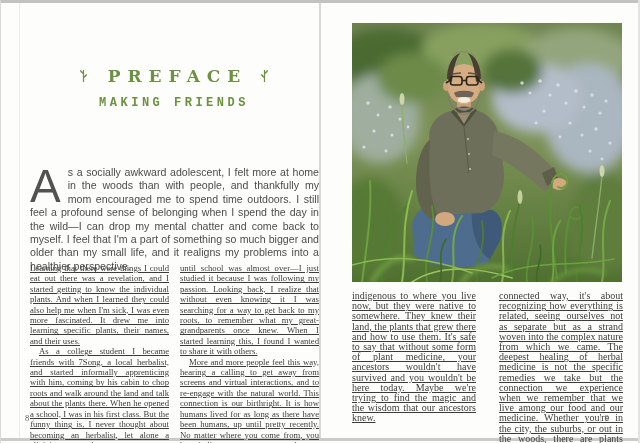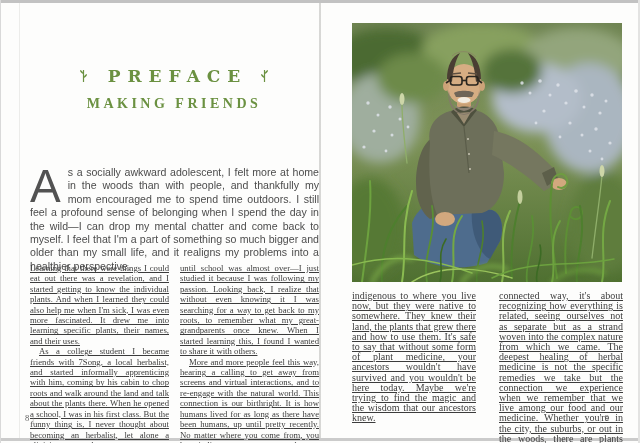--- a/index.html
+++ b/index.html
@@ -16,21 +16,21 @@
   .gutter{position:absolute;left:319px;top:3px;width:2px;height:435px;
     background:linear-gradient(to right,#e6e6e4,#c9c9c7,#e6e6e4);}
   
   .title-block{position:absolute;left:30px;top:66px;width:288px;text-align:center;color:#6b9141;}
   .title-row{display:flex;align-items:center;justify-content:center;gap:12px;}
   .book-title{
     font-family:"DejaVu Serif",serif;font-weight:bold;font-size:17px;
     letter-spacing:7px;text-indent:7px;color:#6b9141;margin:0;
   }
   .subtitle{
-    font-family:Liberation Serif, serif;font-weight:bold;font-size:14px;
+    font-family:Liberation Mono, monospace;font-weight:bold;font-size:12px;
     letter-spacing:3.5px;line-height:17px;color:#6b9141;margin-top:9px;
   }
   .ornament svg{display:block;}
   .intro{
     position:absolute;left:30px;top:166px;width:289px;
     font-family:"Liberation Sans",sans-serif;font-size:10.6px;line-height:13.4px;
     text-align:justify;color:#4c4c4c;
   }
   .dropcap{
     float:left;font-family:"Liberation Sans",sans-serif;font-weight:400;

